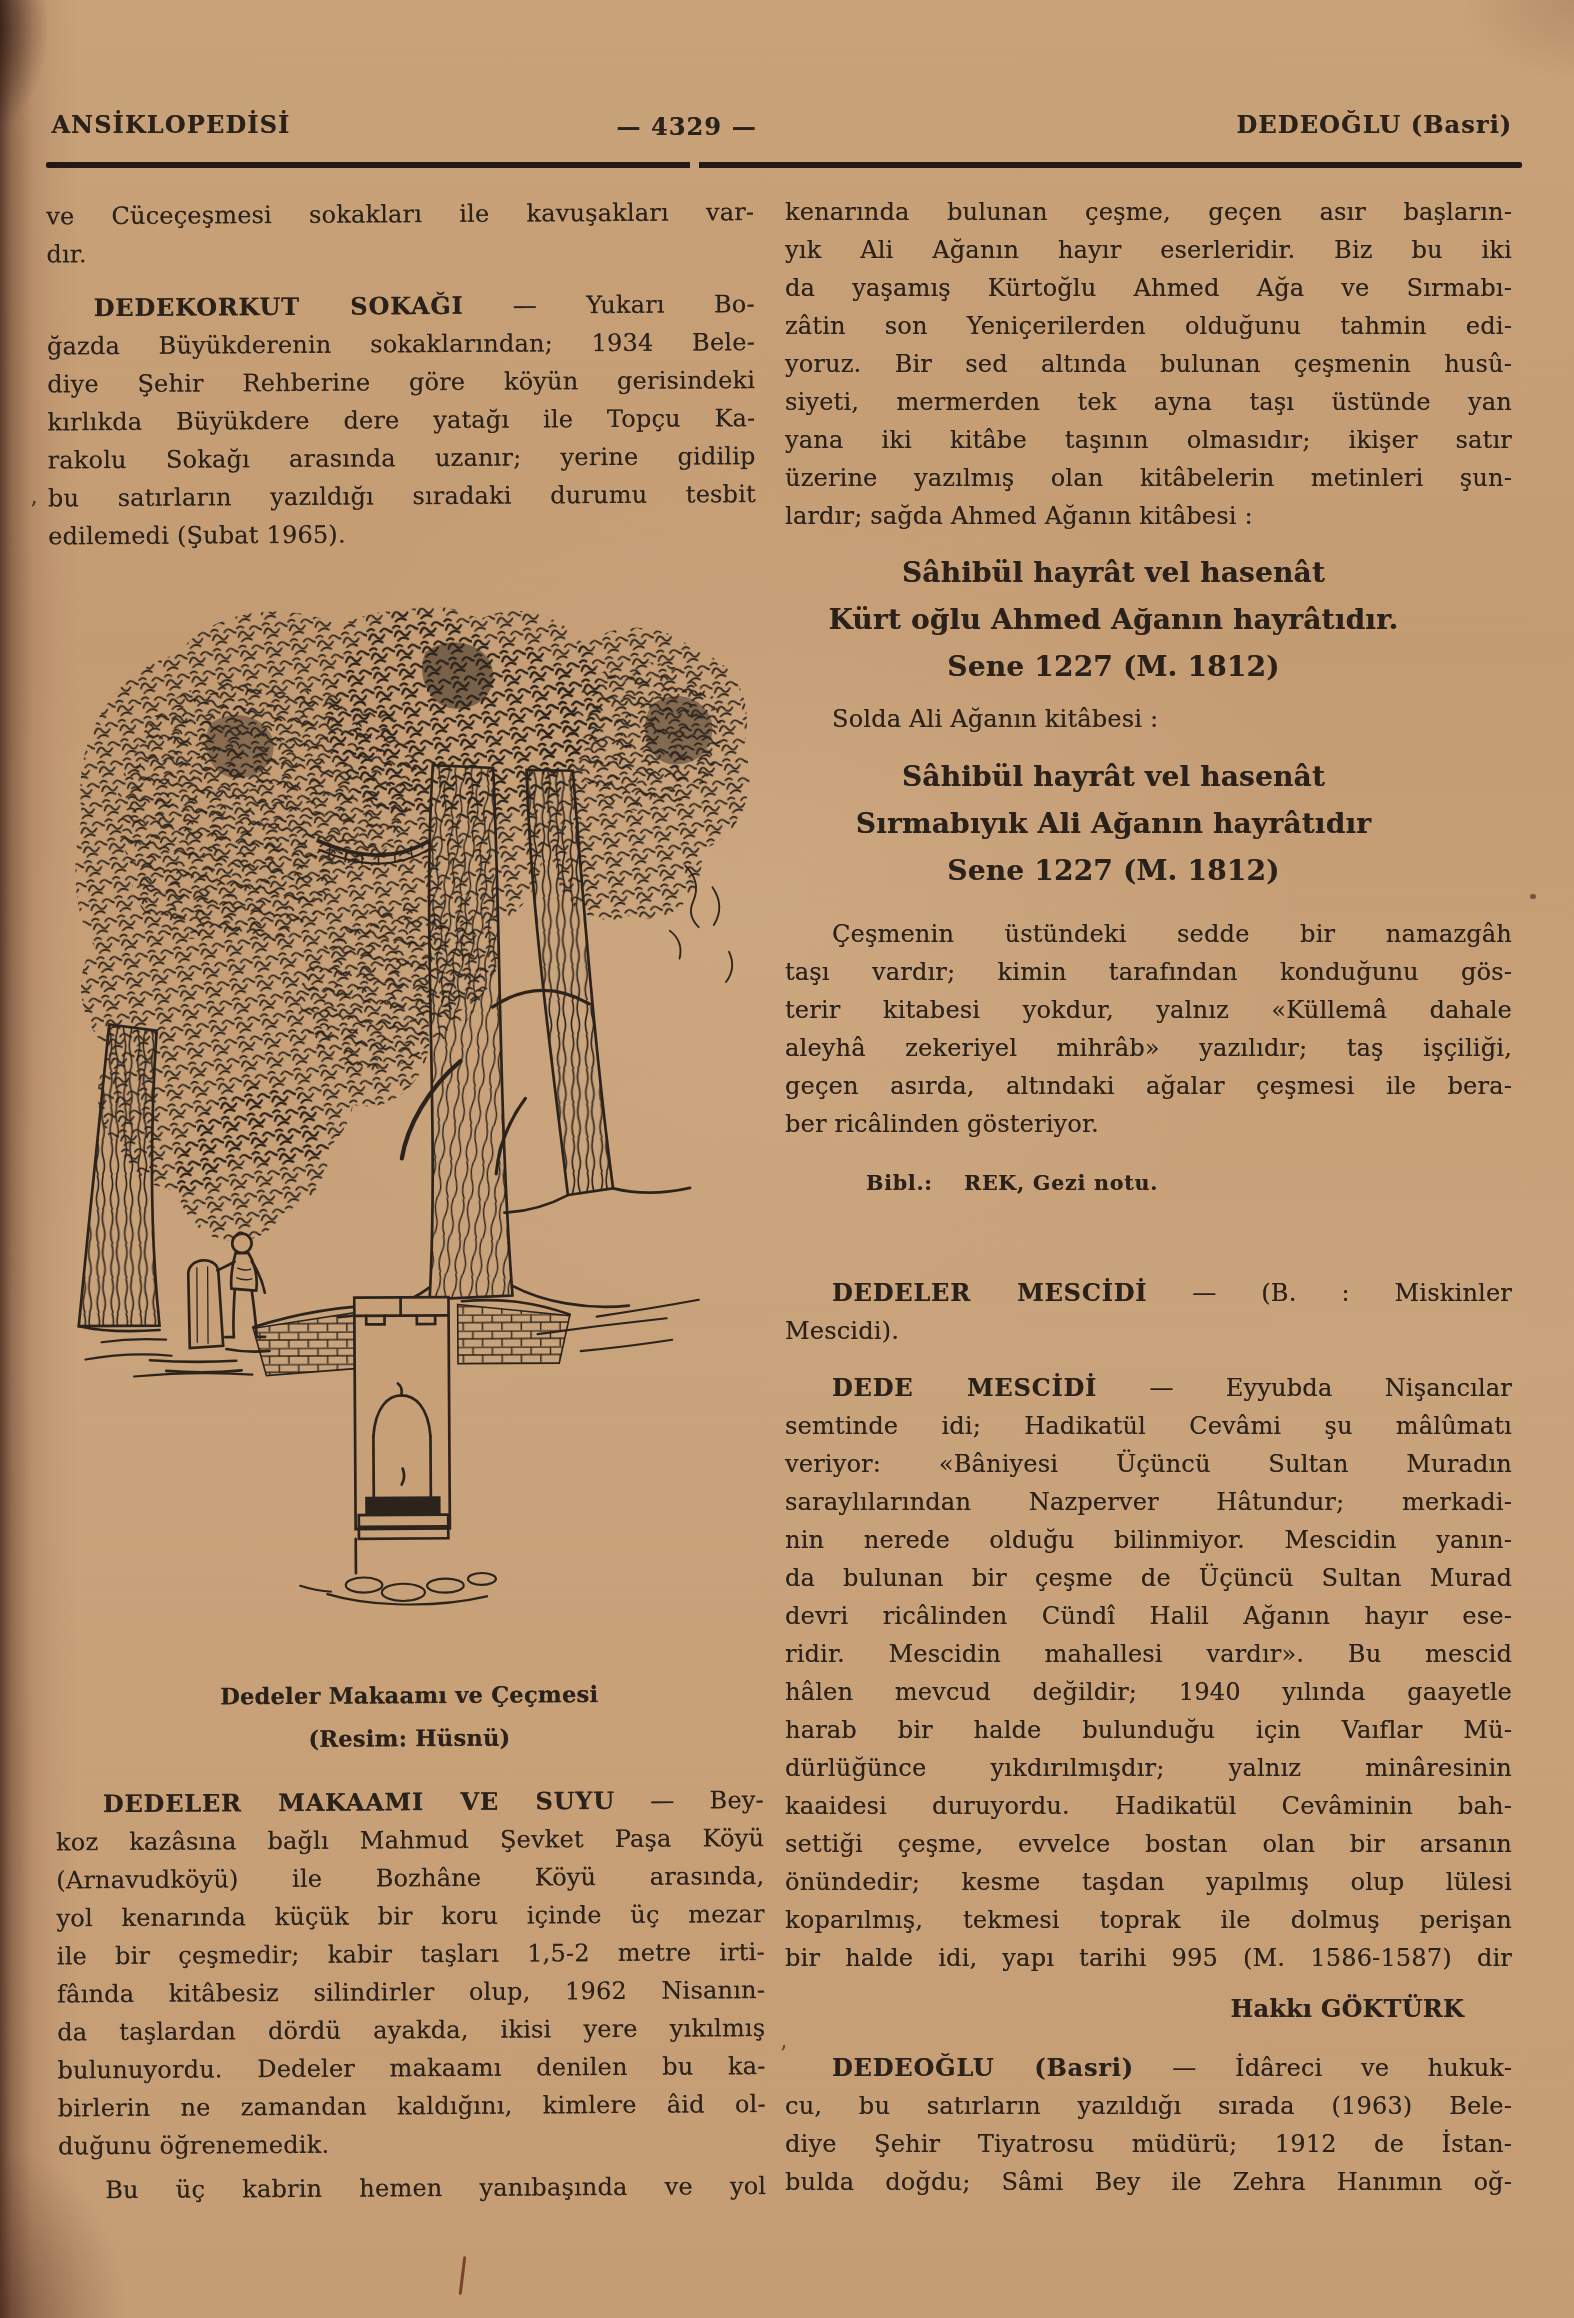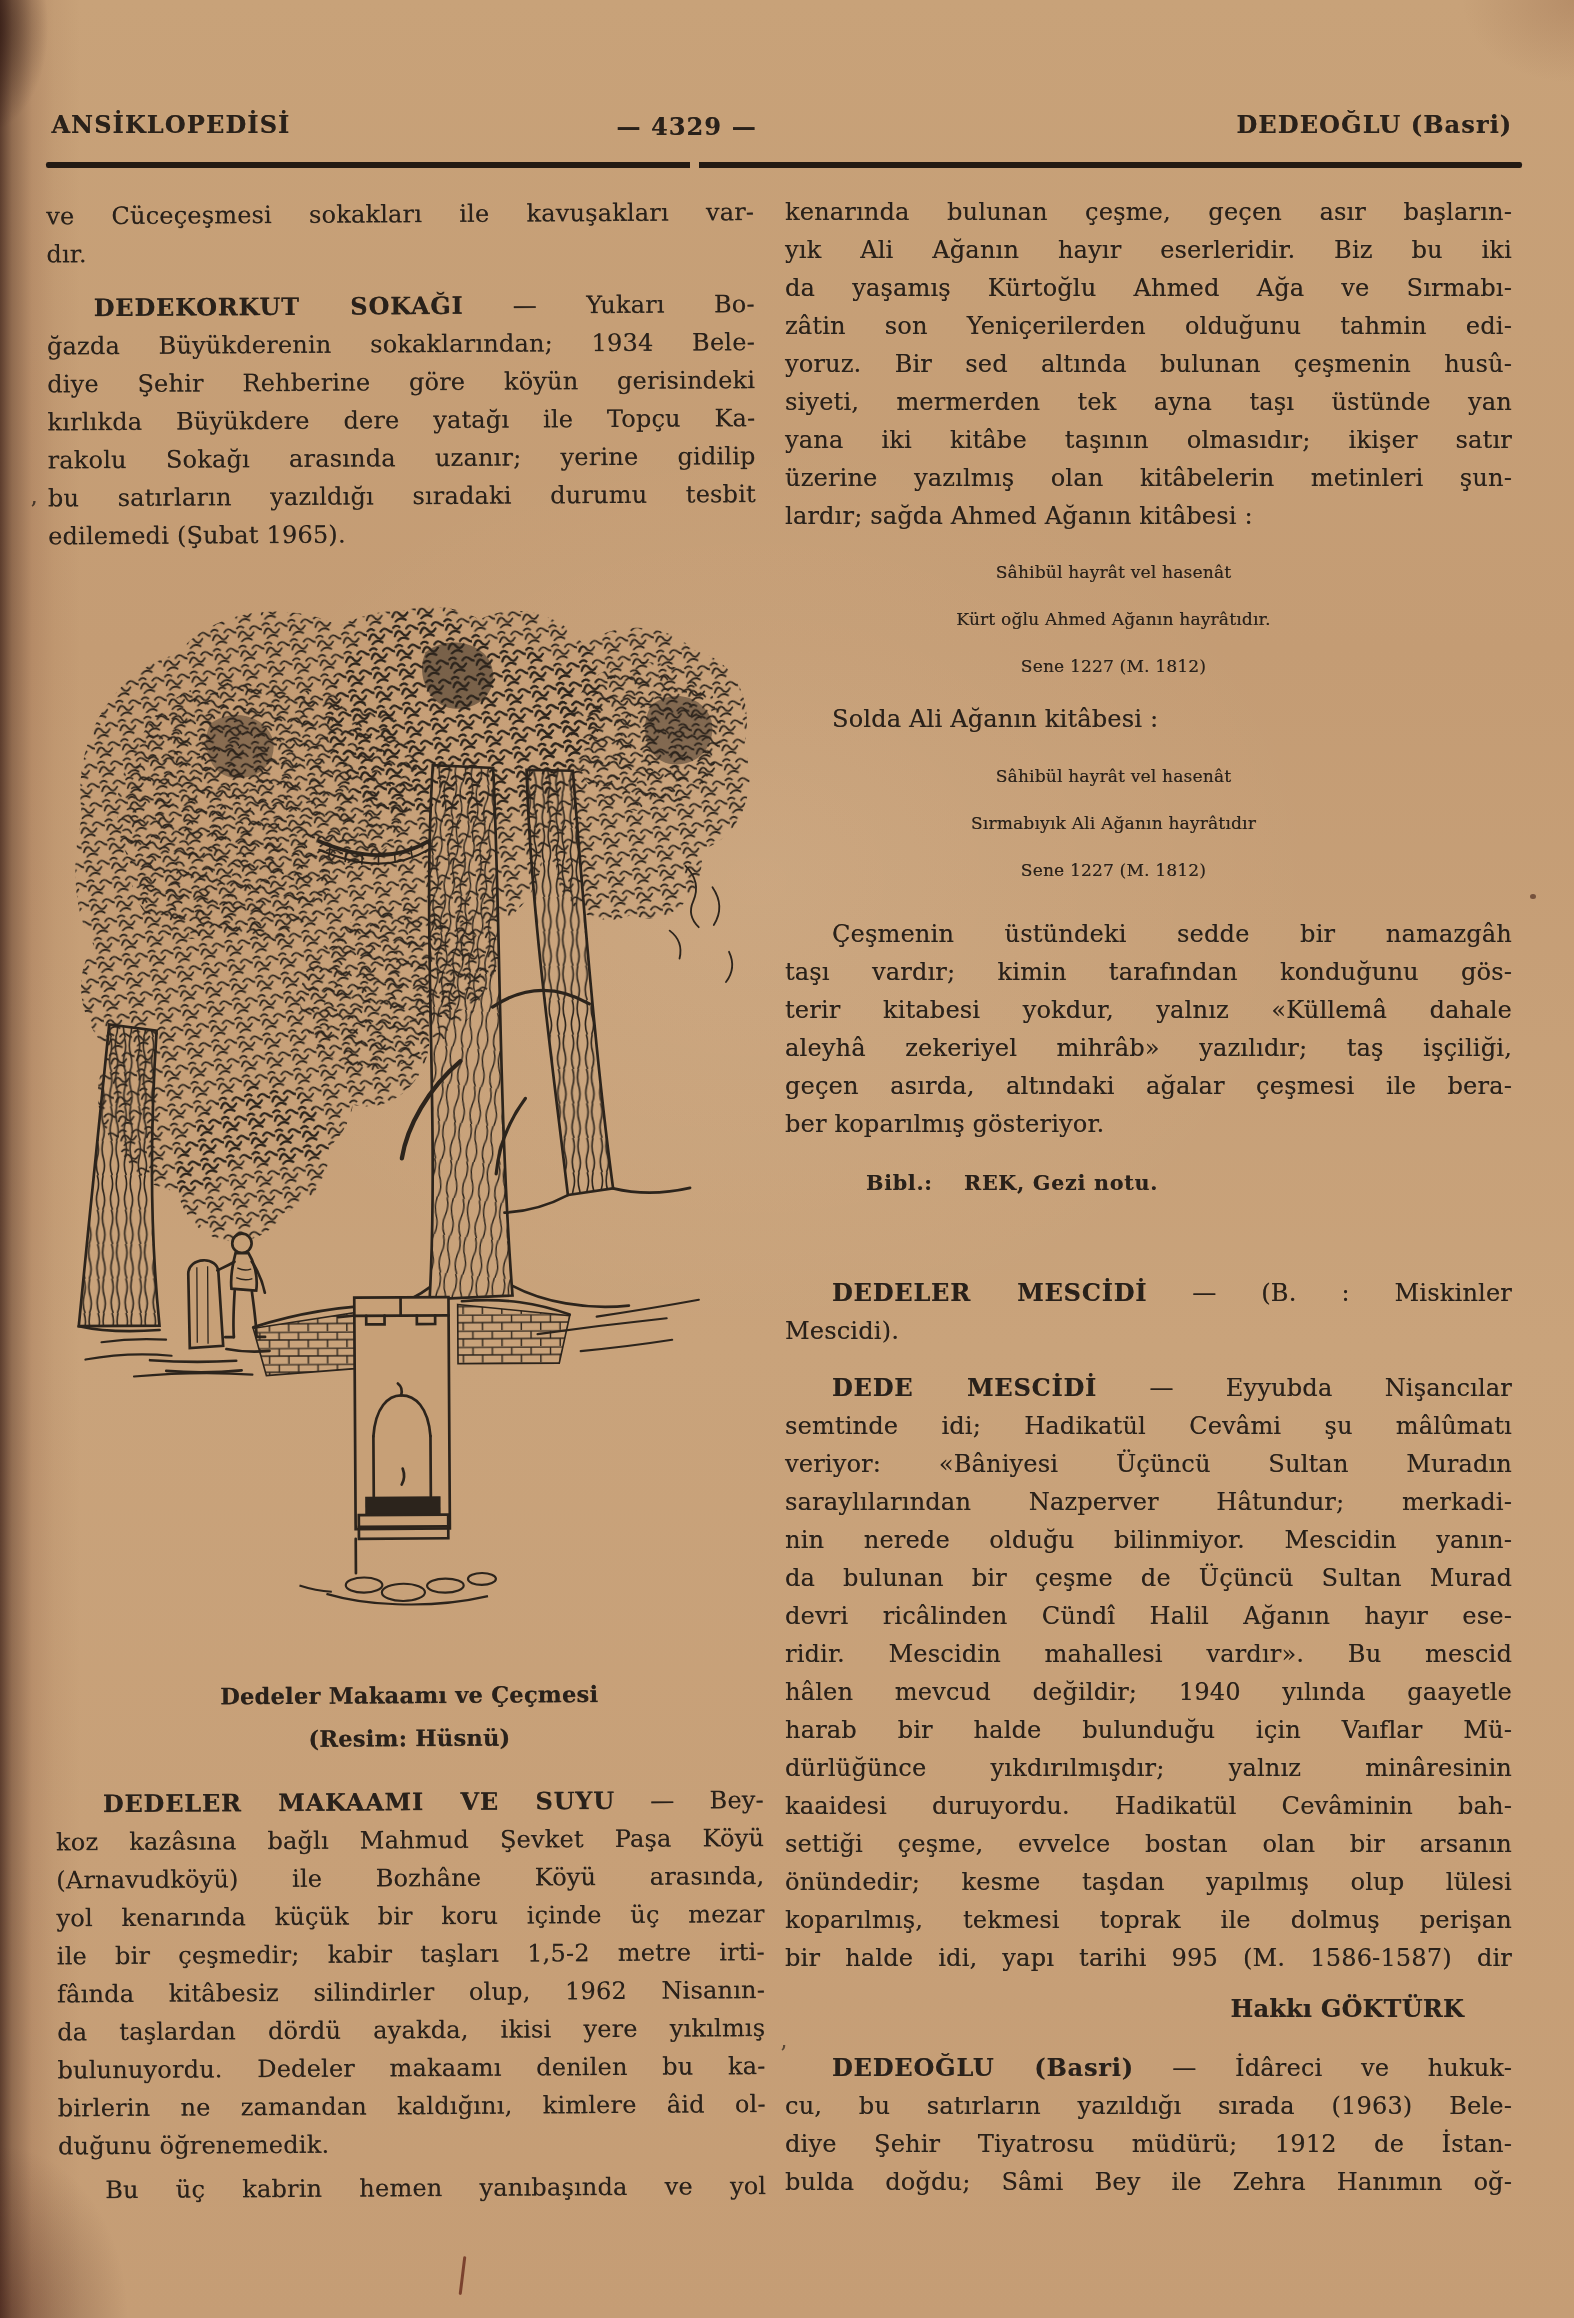--- a/index.html
+++ b/index.html
@@ -33,21 +33,21 @@
   
   .cols{display:flex;gap:31px;margin-top:25px;}
   .col{font-size:24px;line-height:38px;letter-spacing:0.2px;}
   .col-left{width:708px;transform:rotate(-.35deg);transform-origin:top right;}
   .col-right{width:727px;}
   .line{text-align:justify;}
   .line.just{text-align-last:justify;text-justify:inter-word;}
   .block.indent .line:first-child{text-indent:47px;}
   .b{font-weight:bold;letter-spacing:0.8px;}
   
-  .block.kitabe{font-weight:normal;font-size:17px;line-height:47px;padding-right:70px;}
+  .block.kitabe{font-weight:bold;font-size:28px;line-height:47px;padding-right:70px;}
   .block.kitabe .line{text-align:center;text-align-last:center;}
   .block.caption{font-weight:bold;font-size:22.6px;line-height:43px;}
   .block.caption .line{text-align:center;text-align-last:center;}
   .block.signature{font-weight:bold;font-size:24px;}
   .block.signature .line{text-align:right;text-align-last:right;padding-right:48px;}
   .block.bibl{font-weight:bold;font-size:20.5px;line-height:32px;margin-left:81px;margin-top:24px;}
   .block.bibl .line{text-align:left;text-align-last:left;}
   
   [data-name="entry-dedekorkut-sokagi"]{margin-top:16px;}
   [data-name="illustration"]{margin-top:34px;}
@@ -284,21 +284,21 @@
             <div class="line" data-name="text-line">Sâhibül hayrât vel hasenât</div>
             <div class="line" data-name="text-line">Sırmabıyık Ali Ağanın hayrâtıdır</div>
             <div class="line" data-name="text-line">Sene 1227 (M. 1812)</div>
           </div>
           <div class="block para indent" data-name="namazgah-paragraph">
             <div class="line just" data-name="text-line">Çeşmenin üstündeki sedde bir namazgâh</div>
             <div class="line just" data-name="text-line">taşı vardır; kimin tarafından konduğunu gös-</div>
             <div class="line just" data-name="text-line">terir kitabesi yokdur, yalnız «Küllemâ dahale</div>
             <div class="line just" data-name="text-line">aleyhâ zekeriyel mihrâb» yazılıdır; taş işçiliği,</div>
             <div class="line just" data-name="text-line">geçen asırda, altındaki ağalar çeşmesi ile bera-</div>
-            <div class="line" data-name="text-line">ber koparılmış gösteriyor.</div>
+            <div class="line" data-name="text-line">ber ricâlinden gösteriyor.</div>
           </div>
           <div class="block bibl" data-name="bibliography">
             <div class="line" data-name="text-line"><span class="b" data-name="entry-heading">Bibl.:</span><span data-name="text-segment">   </span><span class="b" data-name="entry-heading">REK, Gezi notu.</span></div>
           </div>
           <div class="block para indent" data-name="entry-dedeler-mescidi">
             <div class="line just" data-name="text-line"><span class="b" data-name="entry-heading">DEDELER MESCİDİ</span><span data-name="text-segment"> — (B. : Miskinler</span></div>
             <div class="line" data-name="text-line">Mescidi).</div>
           </div>
           <div class="block para indent" data-name="entry-dede-mescidi">
             <div class="line just" data-name="text-line"><span class="b" data-name="entry-heading">DEDE MESCİDİ</span><span data-name="text-segment"> — Eyyubda Nişancılar</span></div>

